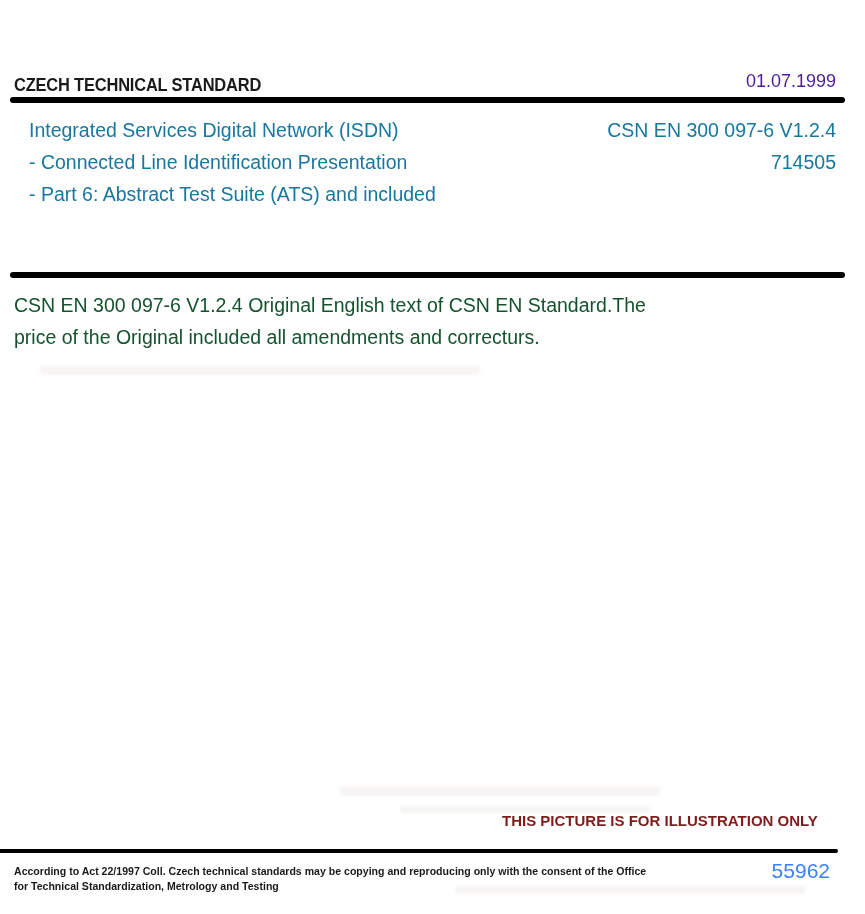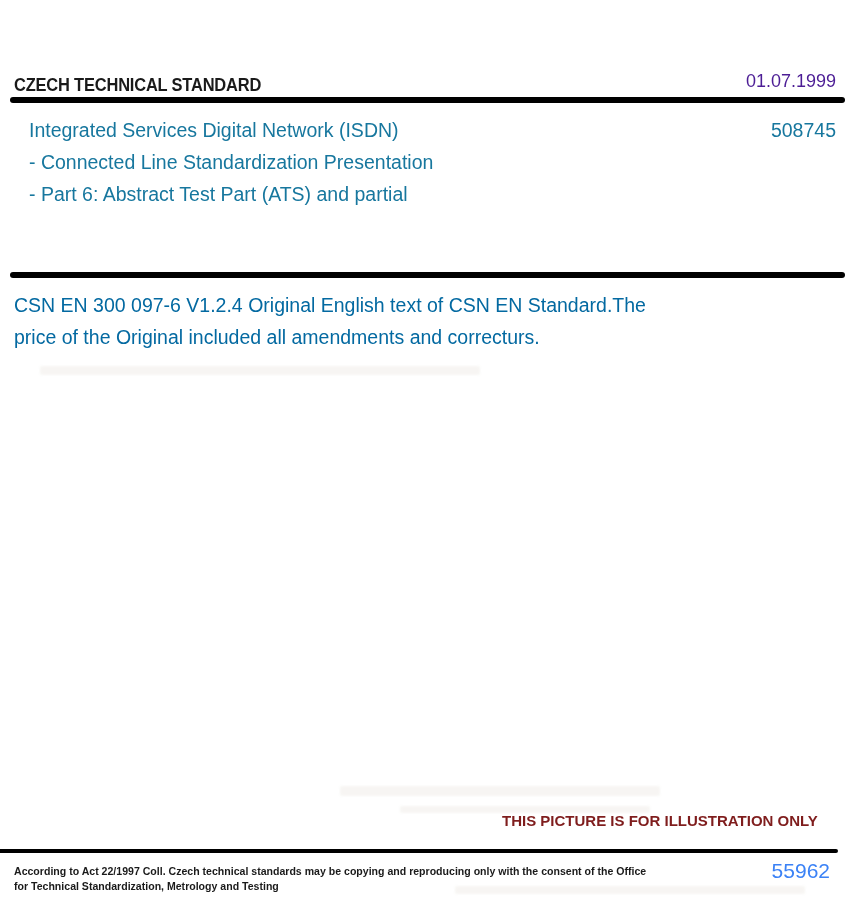--- a/index.html
+++ b/index.html
@@ -69,21 +69,21 @@
     font-size: 19.5px;
     line-height: 32px;
     white-space: nowrap;
   }
 
   
   .description-block {
     position: absolute;
     left: 14px;
     top: 289px;
-    color: #0369a1;
+    color: #14532d;
     font-size: 19.5px;
     line-height: 32px;
     white-space: nowrap;
   }
 
   
   .artifact {
     position: absolute;
     background: #f4f2ef;
     opacity: 0.7;
@@ -132,26 +132,27 @@
 <body>
 
 <div class="page">
 
   <div class="header-title">CZECH TECHNICAL STANDARD</div>
   <div class="header-date">01.07.1999</div>
   <div class="rule rule-1"></div>
 
   <div class="title-block">
     <div>Integrated Services Digital Network (ISDN)</div>
-    <div>- Connected Line Standardization Presentation</div>
-    <div>- Part 6: Abstract Test Part (ATS) and partial</div>
+    <div>- Connected Line Identification Presentation</div>
+    <div>- Part 6: Abstract Test Suite (ATS) and included</div>
   </div>
 
   <div class="designation-block">
-    <div>508745</div>
+    <div>CSN EN 300 097-6 V1.2.4</div>
+    <div>714505</div>
   </div>
 
   <div class="rule rule-2"></div>
 
   <div class="description-block">
     <div>CSN EN 300 097-6 V1.2.4 Original English text of CSN EN Standard.The</div>
     <div>price of the Original included all amendments and correcturs.</div>
   </div>
 
   <div class="artifact artifact-1"></div>

